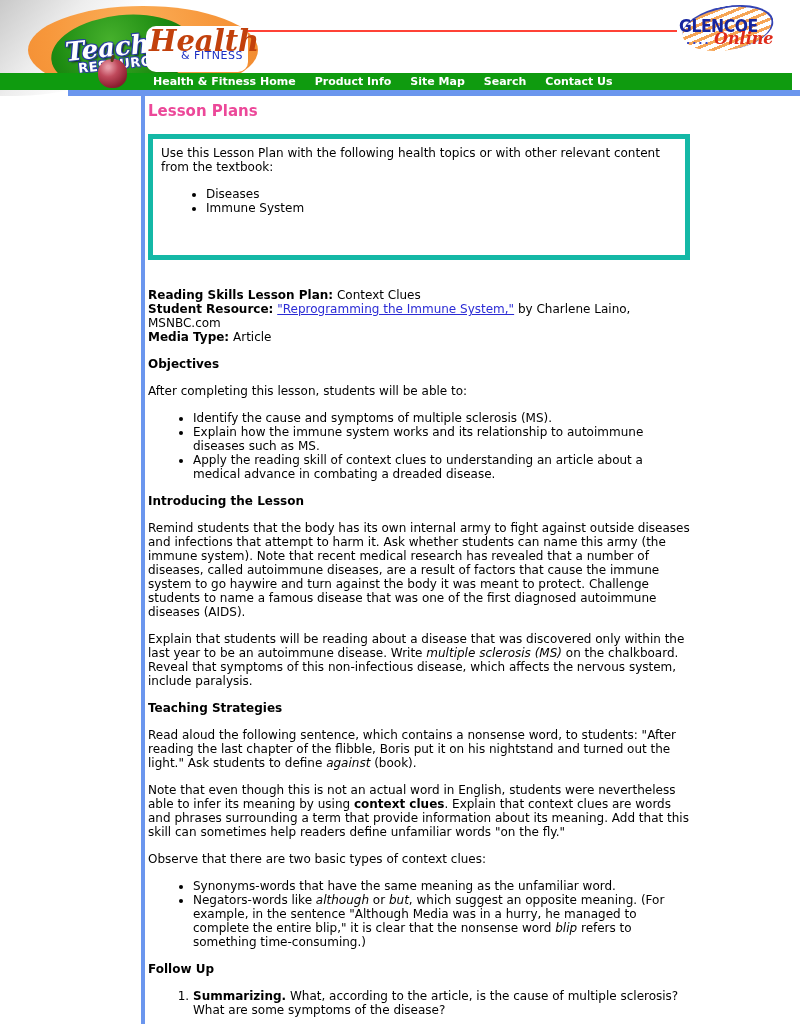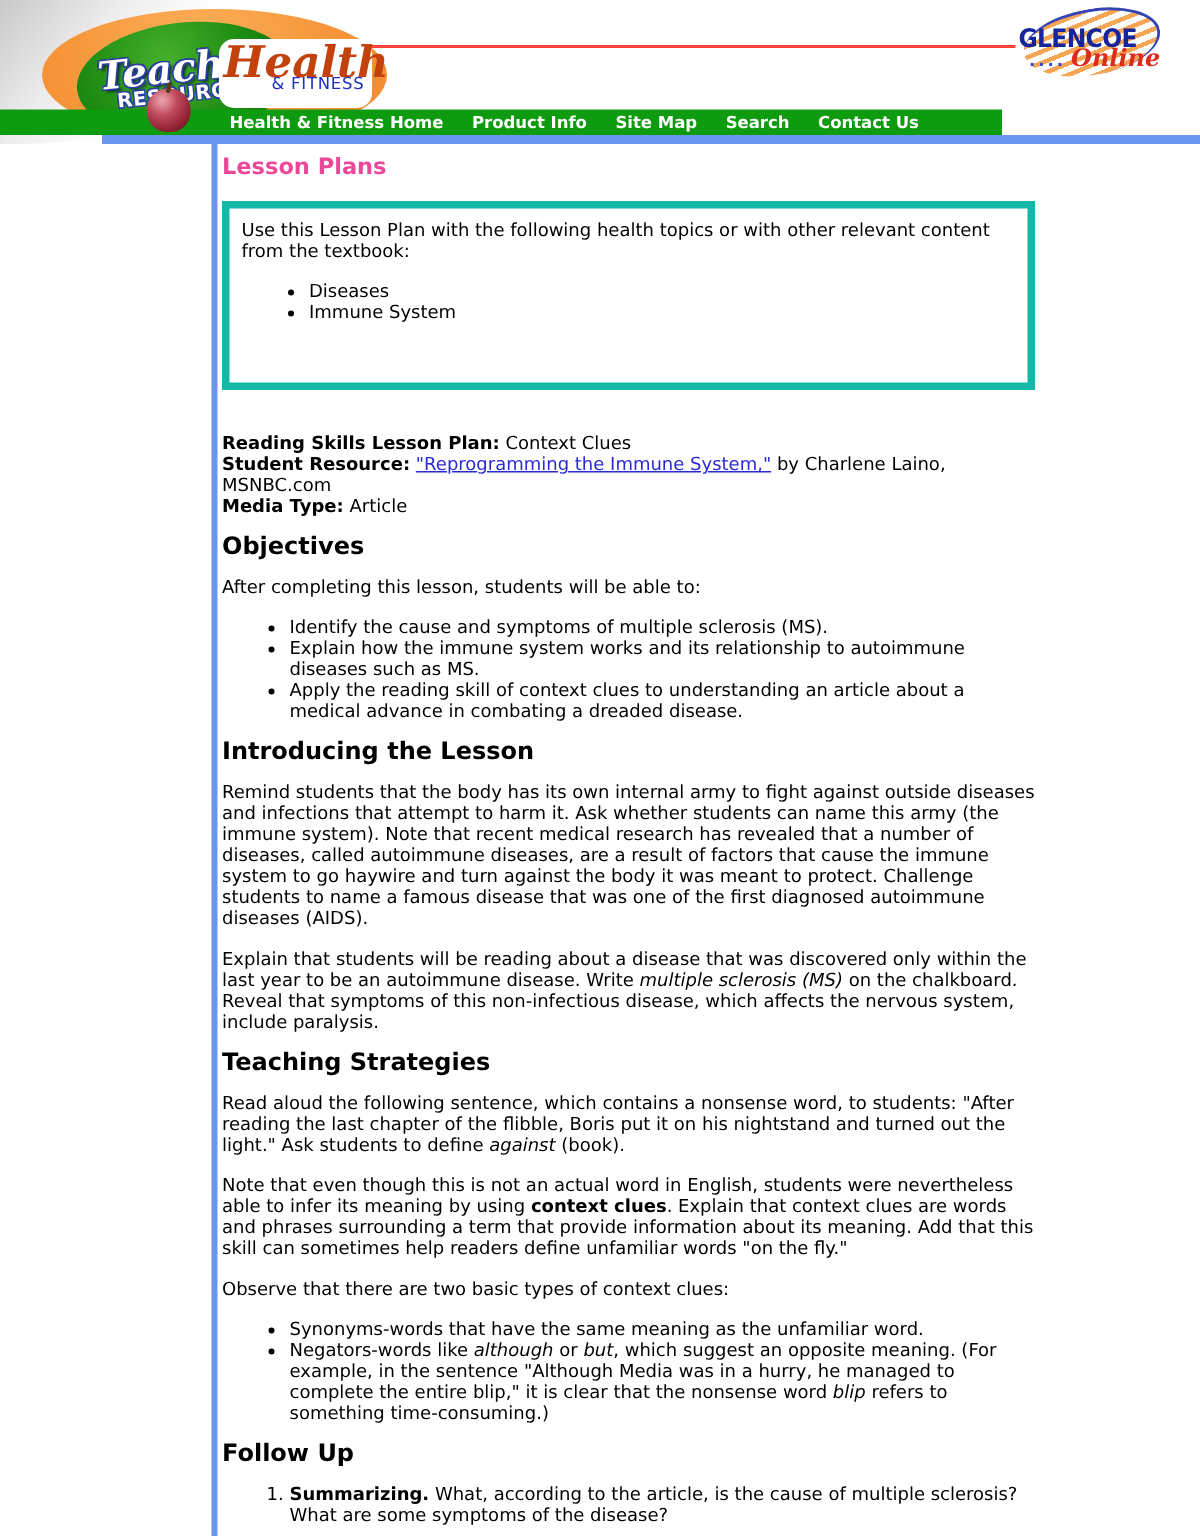--- a/index.html
+++ b/index.html
@@ -70,41 +70,41 @@
     letter-spacing:-.5px; transform:scaleX(.92); transform-origin:left;
   }
   .online-word {
     position:absolute; left:44px; top:26px; font-family:"DejaVu Serif", serif;
     font-style:italic; font-weight:bold; font-size:16px; color:#df2b1a;
   }
   .glencoe-dots { position:absolute; left:16px; top:31px; font-size:11px; font-weight:bold; color:#3448c9; letter-spacing:2px; }
 
   
   #navbar {
-    position:absolute; left:0; top:73px; width:668px; height:17px; background:#0f9b0f; z-index:5;
+    position:absolute; left:0; top:73px; width:792px; height:17px; background:#0f9b0f; z-index:5;
     display:flex; align-items:center; padding-left:153px; gap:19px;
   }
   .nav-item { color:#fff; font-size:11px; font-weight:bold; line-height:17px; white-space:nowrap; cursor:pointer; }
   #blue-bar { position:absolute; left:68px; top:90px; width:732px; height:6px; background:#6b96ee; z-index:5; }
   #vline { position:absolute; left:141px; top:96px; width:4px; height:928px; background:#6b96ee; }
 
   
   #content { position:absolute; left:148px; top:96px; width:542px; font-size:12px; line-height:14px; }
   .page-title { margin:7px 0 0 0; font-size:15px; line-height:17px; font-weight:bold; color:#ec4899; }
 
   .topics-box { margin-top:14px; border:5px solid #14b8a6; padding:7px 8px 27px 8px; }
   .topics-box ul { margin:14px 0 0 0; padding-left:37px; }
   .topics-box li { margin:0; }
 
   .meta { margin-top:28px; }
   .meta b { font-weight:bold; }
   a.resource-link { color:#2b2bd5; text-decoration:underline; cursor:pointer; }
 
   #content p { margin:13px 0; }
-  #content h3 { margin:13px 0; font-size:16px; line-height:14px; font-weight:bold; }
+  #content h3 { margin:13px 0; font-size:12px; line-height:14px; font-weight:bold; }
   #content ul, #content ol { margin:13px 0; padding-left:45px; }
   #content li { margin:0; }
 </style>
 </head>
 <body>
 
 <div id="stage">
 
   <div id="header">
     <div class="corner-shade"></div>

